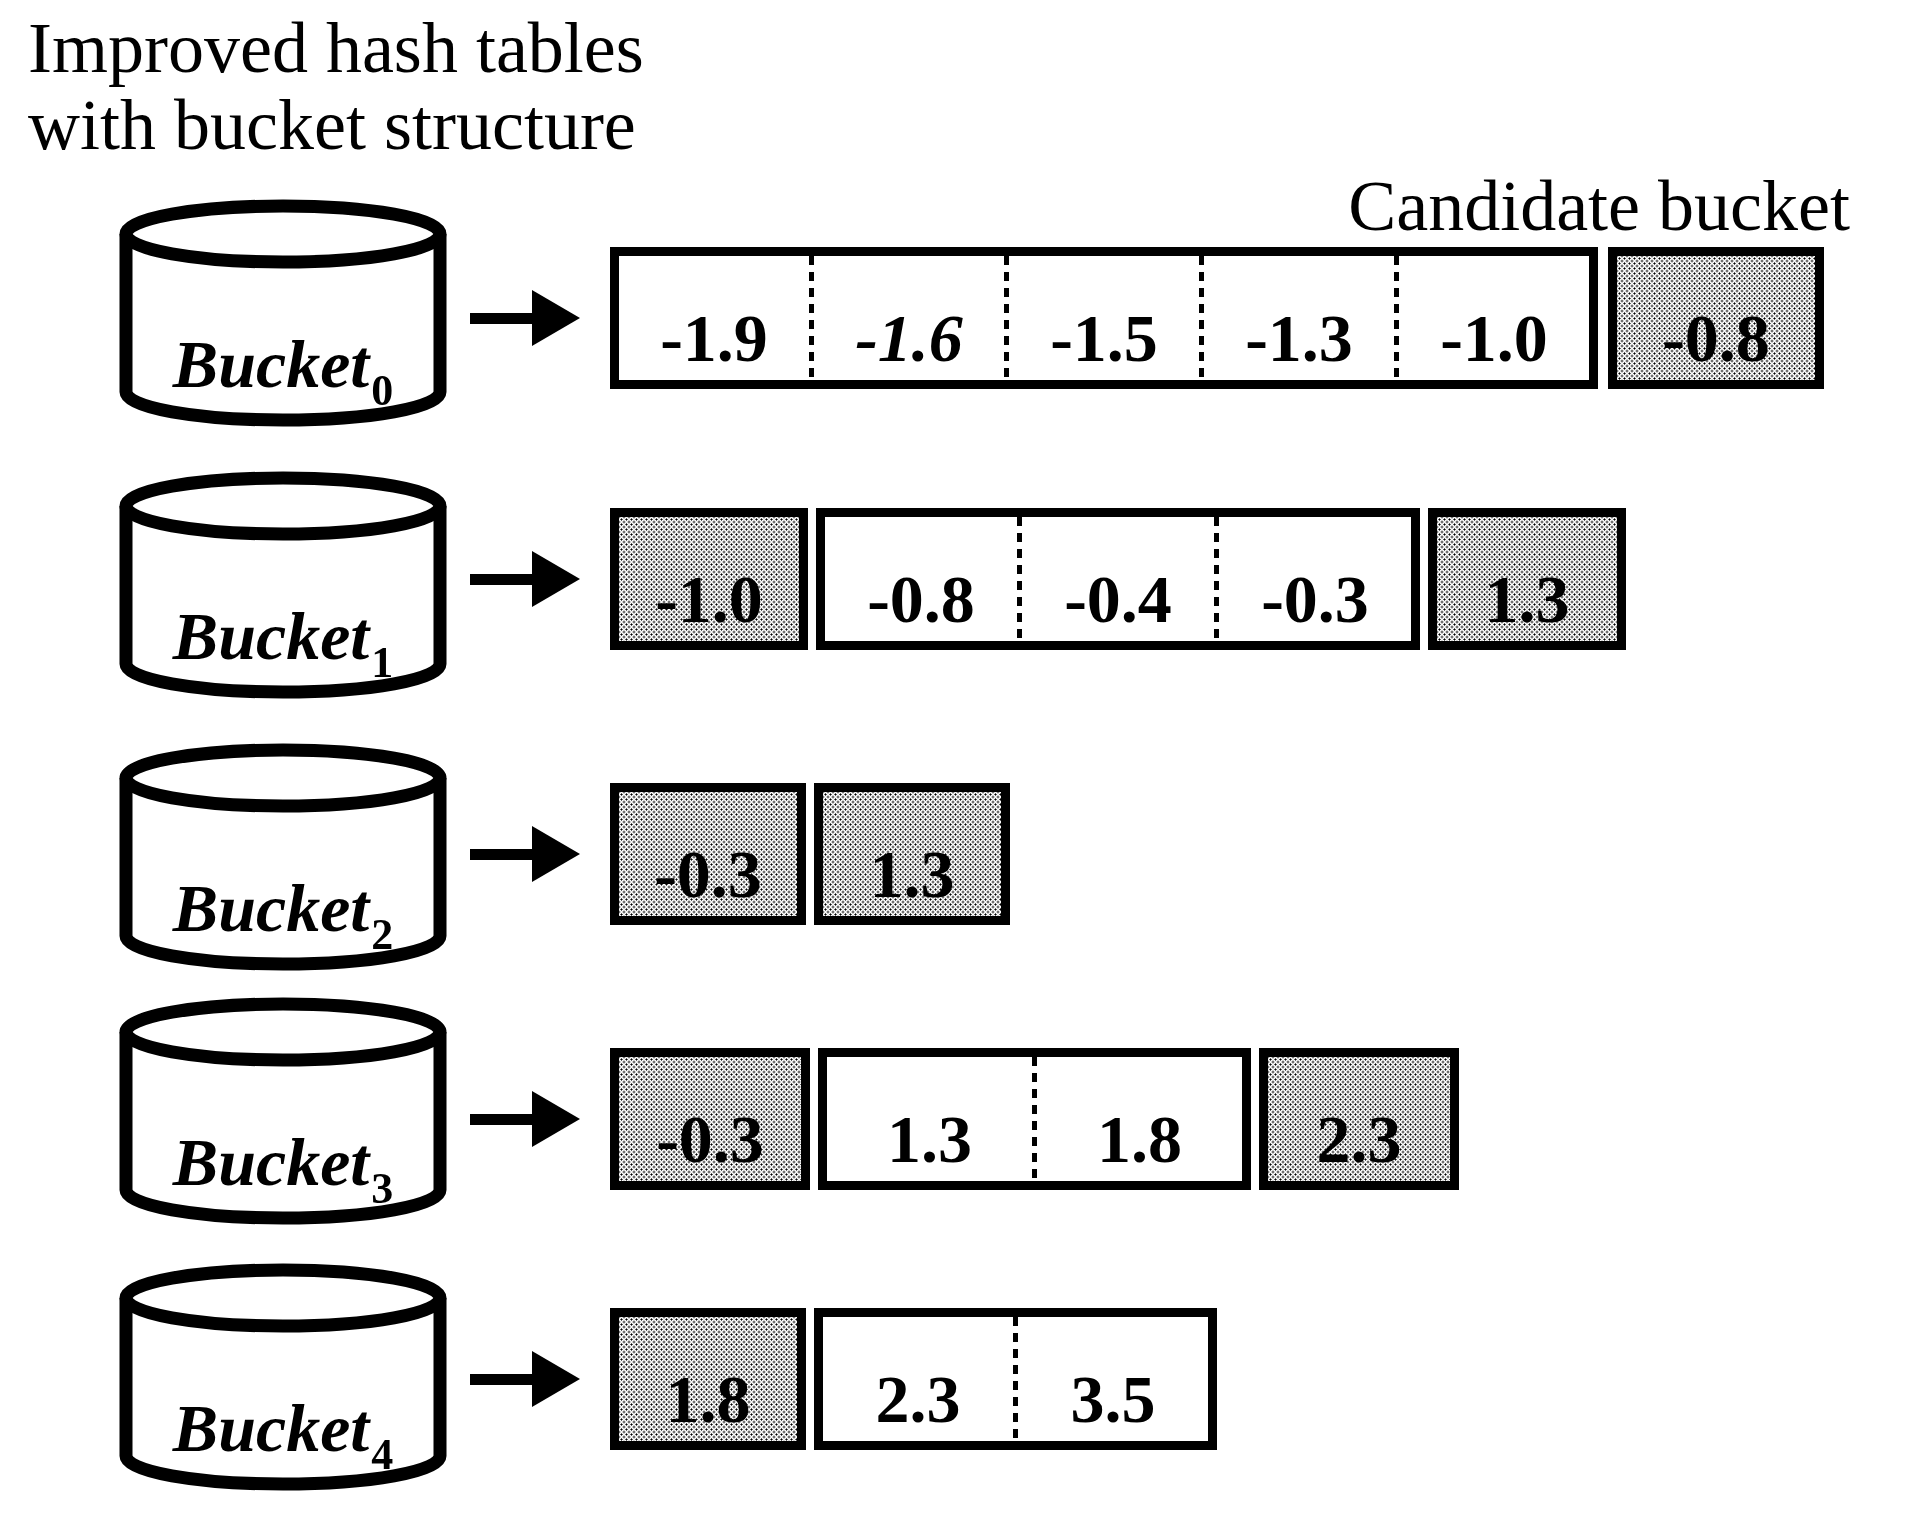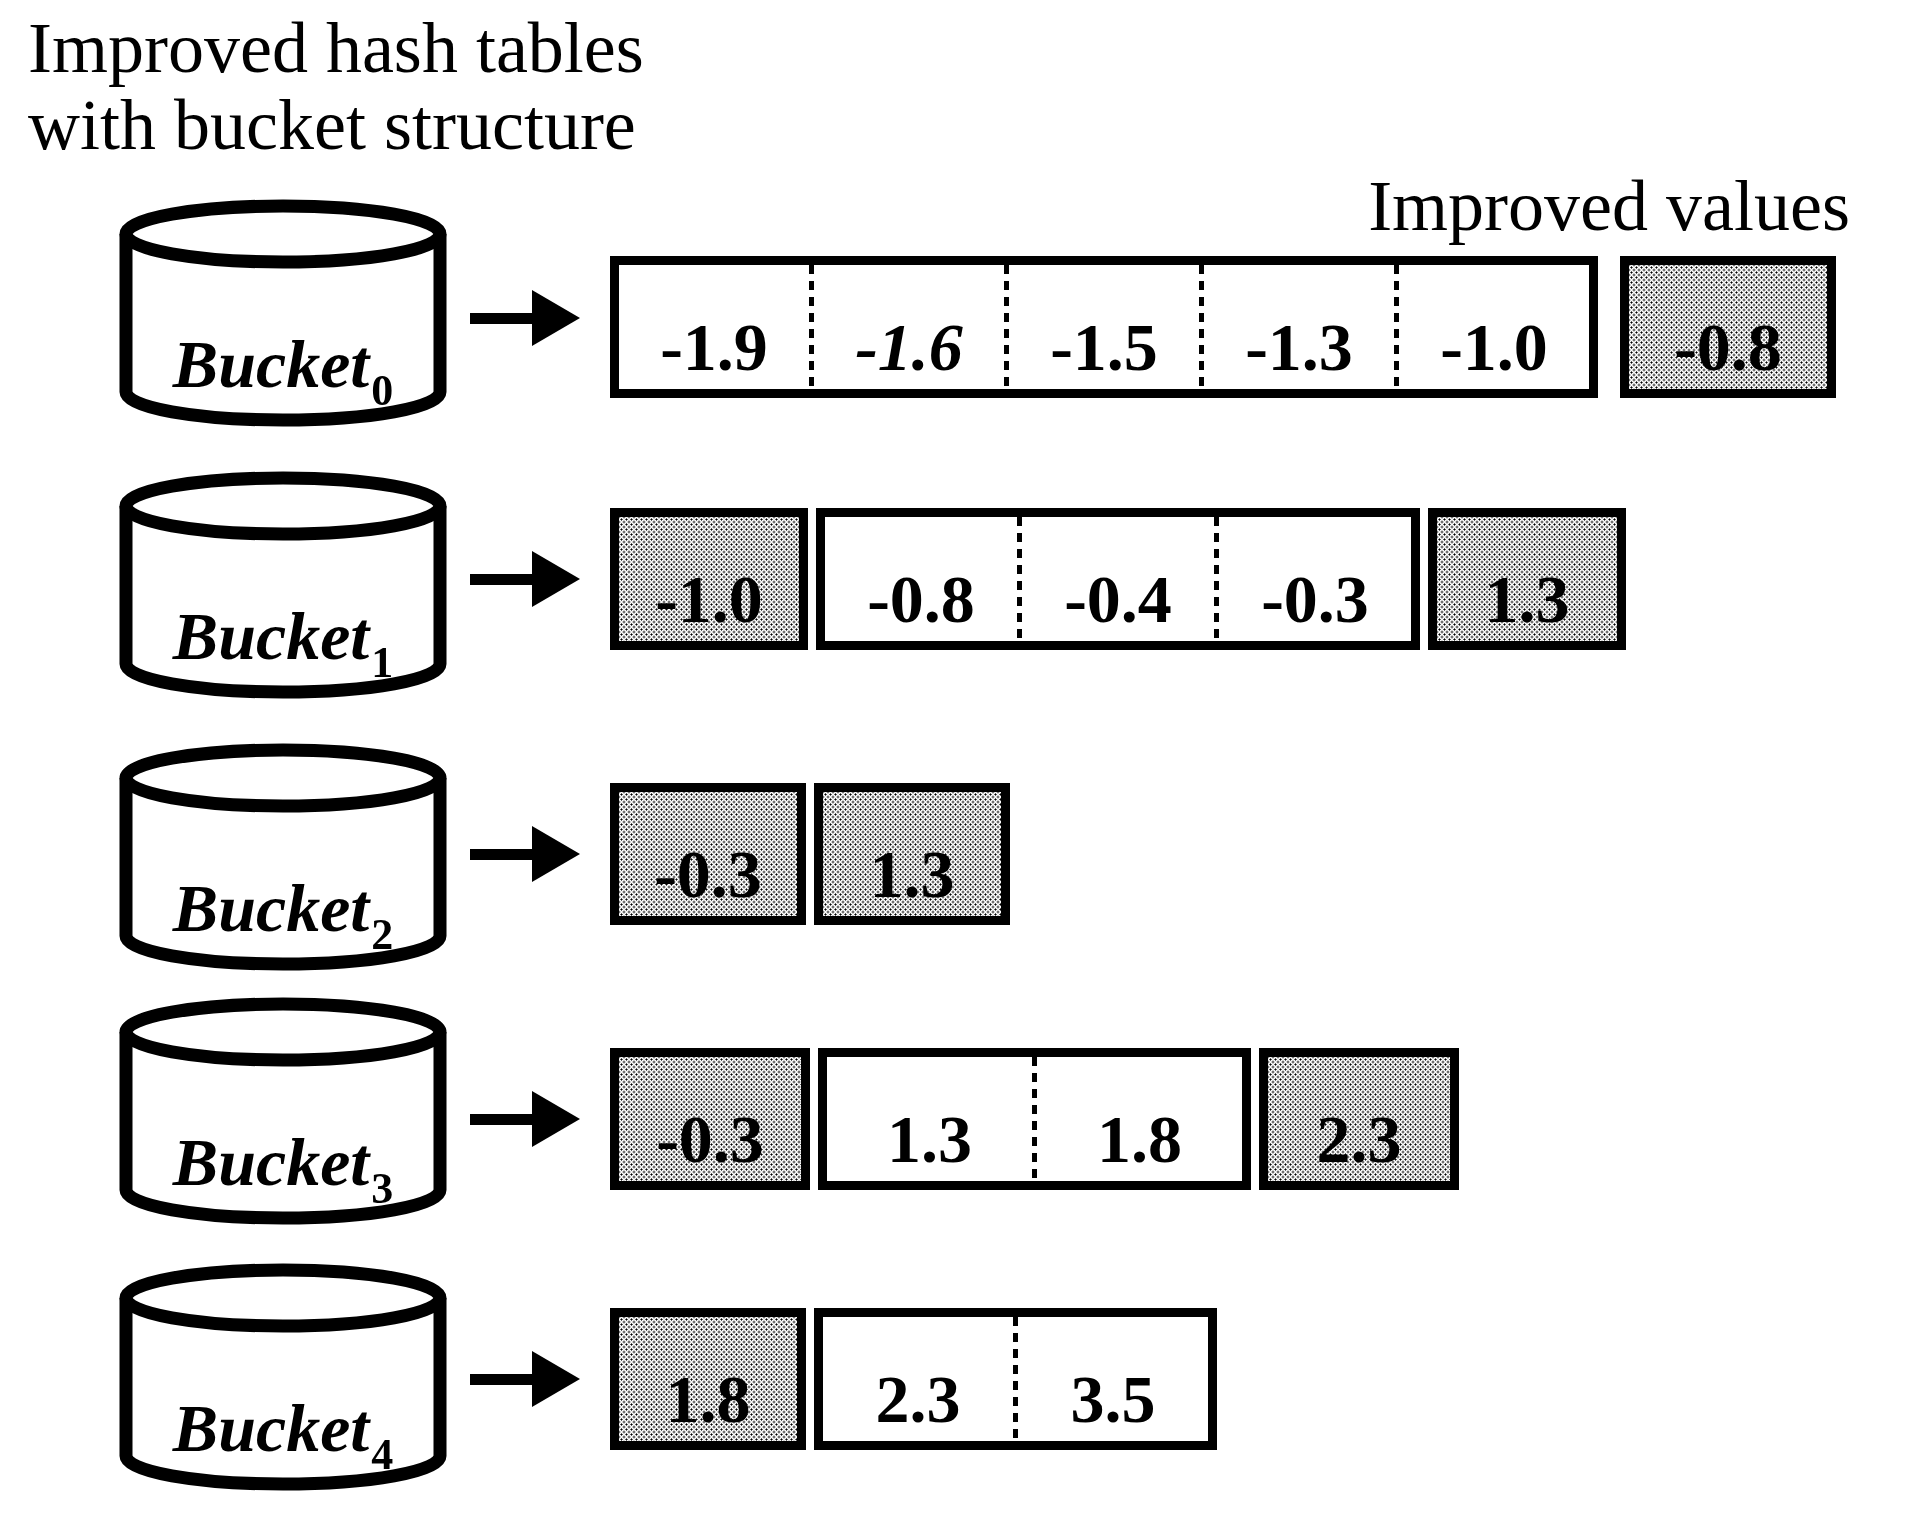--- a/index.html
+++ b/index.html
@@ -65,35 +65,35 @@
   .num { font-weight:bold; font-size:68px; line-height:1; white-space:nowrap; }
 </style>
 </head>
 <body>
 
 <div class="canvas">
   <div class="title">
     <div>Improved hash tables</div>
     <div>with bucket structure</div>
   </div>
-  <div class="cand-label">Improved values</div>
+  <div class="cand-label">Candidate bucket</div>
   <div id="rows">
       <div class="row" style="top: 198px; padding-left: 29px;">
         <div class="cyl">
           <svg width="330" height="230" viewBox="0 0 330 230">
             <path d="M8,36 L8,194 A157,28 0 0 0 322,194 L322,36" fill="#ffffff" stroke="#000000" stroke-width="13"></path>
             <ellipse cx="165" cy="36" rx="157" ry="28" fill="#ffffff" stroke="#000000" stroke-width="13"></ellipse>
           </svg>
           <div class="cyl-label"><span>Bucket</span><span class="sub">0</span></div>
         </div>
         <div class="arrow" style="top: 92px;">
           <div class="arrow-shaft"></div>
           <div class="arrow-head"></div>
         </div>
-        <div class="cells" style="top: 58px; column-gap: 22px;">
+        <div class="cells" style="top: 49px; column-gap: 10px;">
           <div class="group">
             <div class="gcell num" style="width: 190px;">-1.9</div>
             <div class="sep"></div>
             <div class="gcell num" style="width: 190px; font-style: italic;">-1.6</div>
             <div class="sep"></div>
             <div class="gcell num" style="width: 190px;">-1.5</div>
             <div class="sep"></div>
             <div class="gcell num" style="width: 190px;">-1.3</div>
             <div class="sep"></div>
             <div class="gcell num" style="width: 190px;">-1.0</div>

